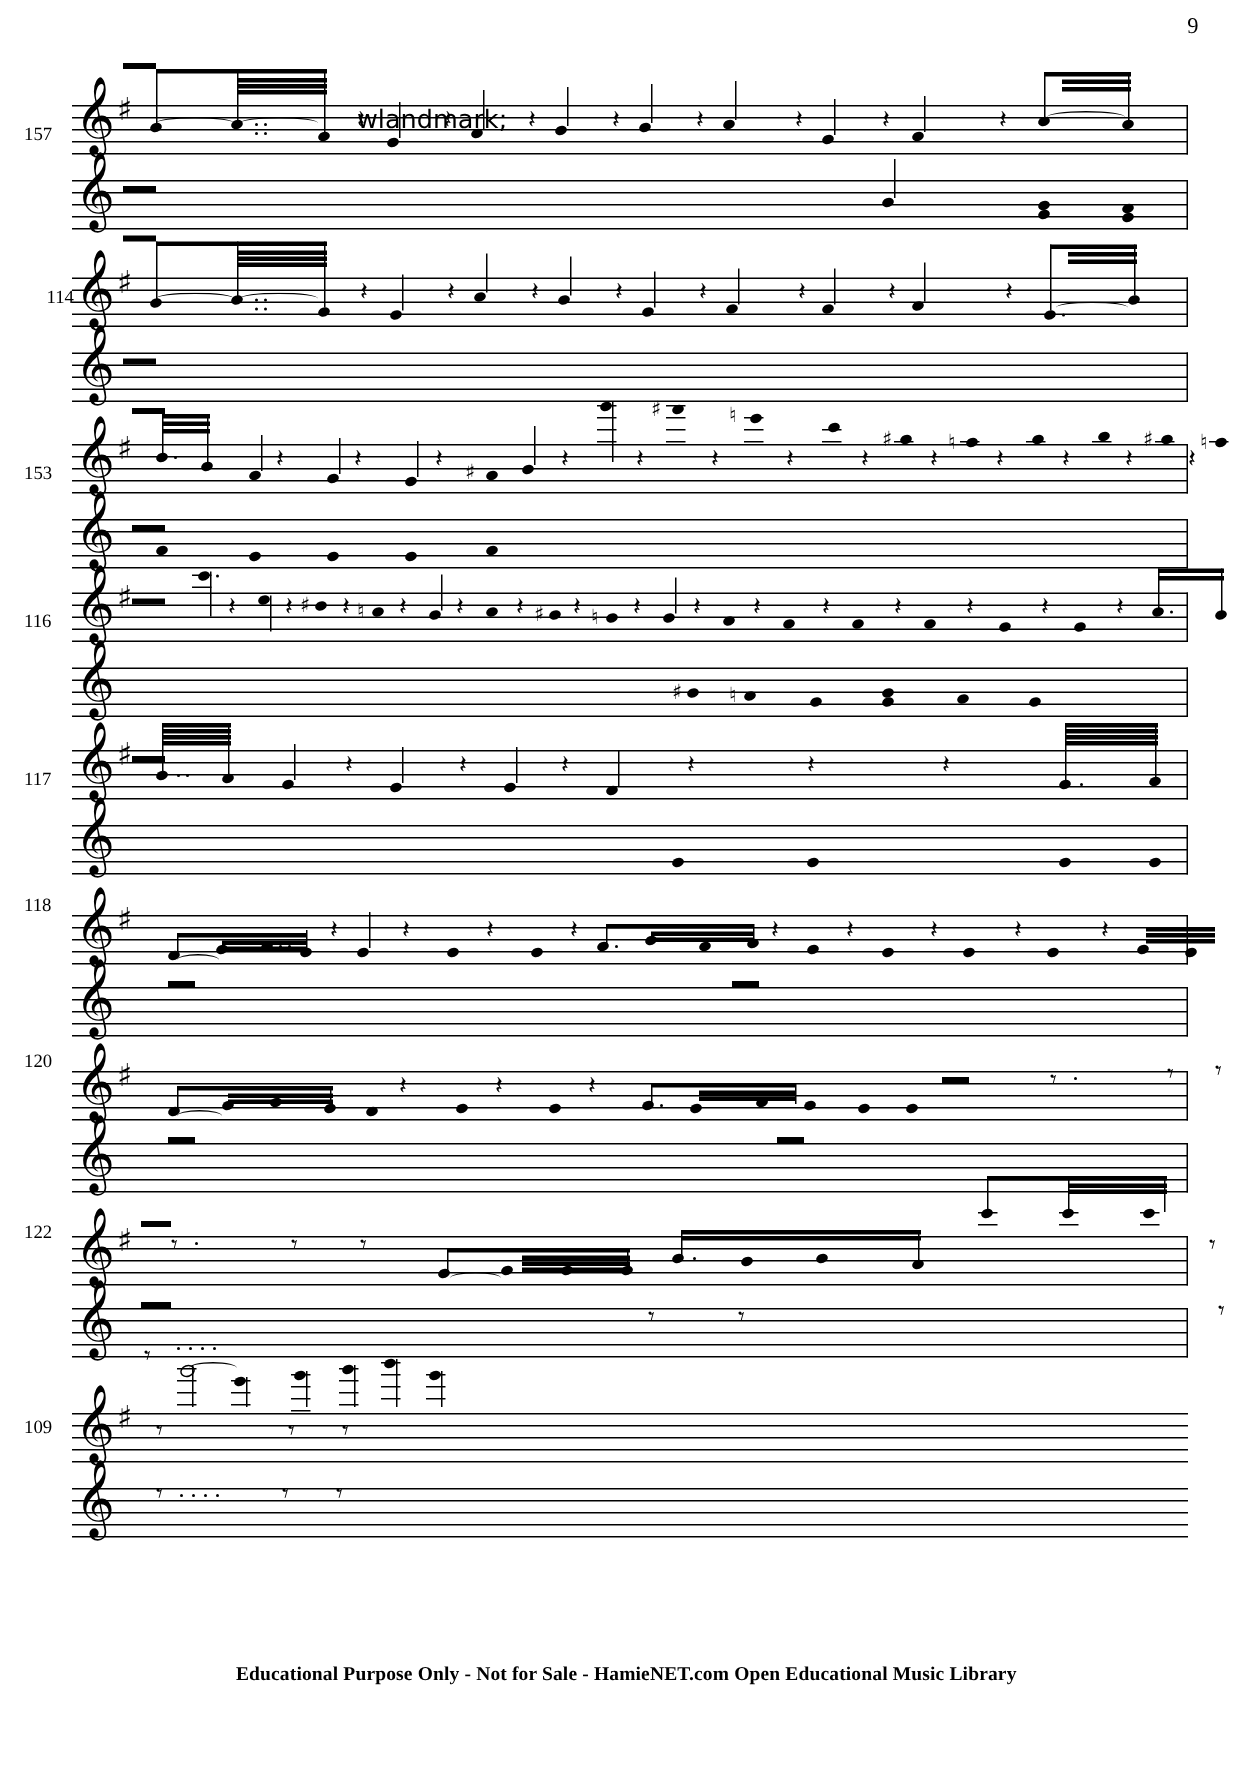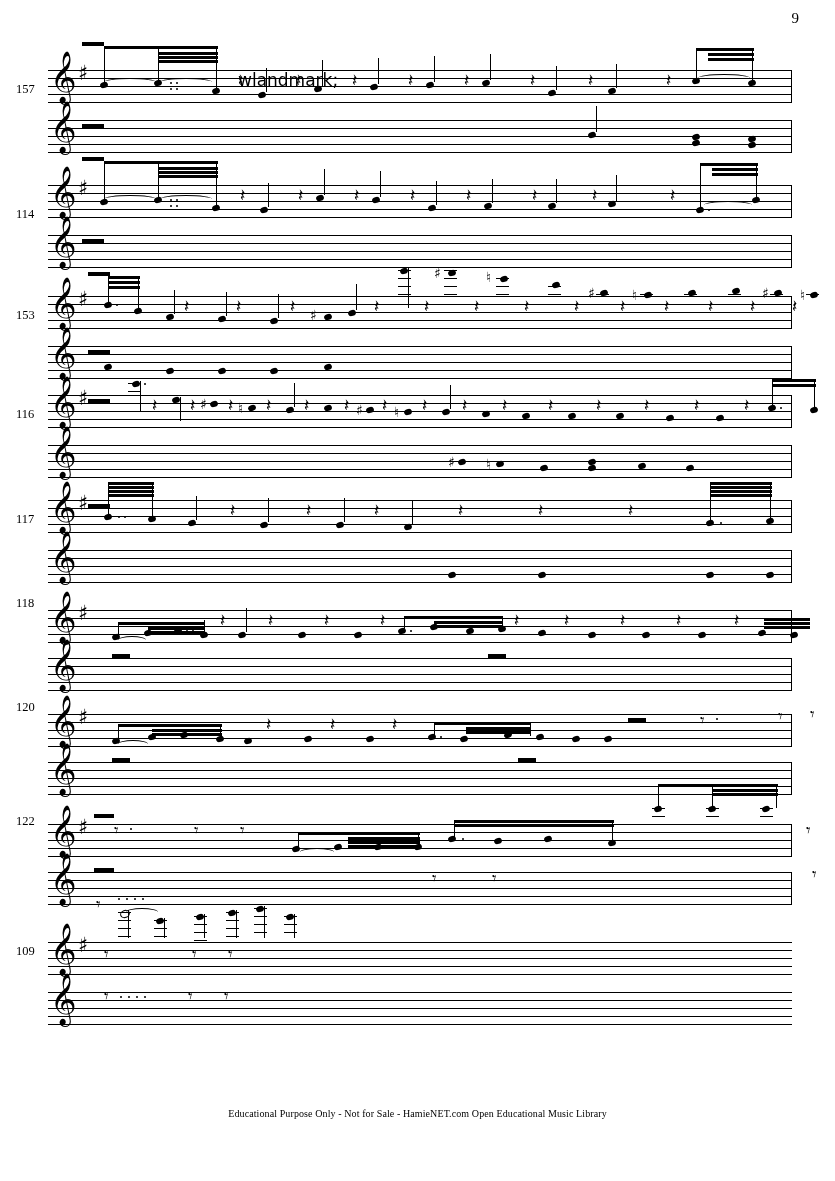--- a/index.html
+++ b/index.html
@@ -27,22 +27,22 @@
     top: 10px;
     font-size: 15px;
     font-family: "Liberation Serif", serif;
   }
   .footer {
     position: absolute;
     left: 0;
     right: 0;
     top: 1108px;
     text-align: center;
-    font-size: 10px;
-    font-weight: normal;
+    font-size: 13px;
+    font-weight: bold;
     font-family: "Liberation Serif", serif;
     letter-spacing: 0.1px;
   }
 
   
   .system {
     position: absolute;
     left: 0;
     width: 835px;
   }
@@ -237,21 +237,21 @@
       <div class="stem" style="left:548px; top:-14px; height:26px;"></div>
       <div class="note" style="left:644px; top:14px;"></div>
       <div class="note" style="left:644px; top:20px;"></div>
       <div class="note" style="left:700px; top:16px;"></div>
       <div class="note" style="left:700px; top:22px;"></div>
       <div class="barline-end"></div>
     </div>
   </div>
 
   <div class="system" style="top:175px;">
-    <div class="measure-number" style="top:32px;">114</div>
+    <div class="measure-number" style="top:16px;margin-left:15px;">114</div>
     <div class="staff" style="top:10px;">
       <div class="line l0"></div>
         <div class="line l1"></div>
         <div class="line l2"></div>
         <div class="line l3"></div>
         <div class="line l4"></div>
       <div class="clef">𝄞</div>
       <div class="keysig">♯</div>
       <div class="blackbar" style="left:34px; top:-28px; width:22px;"></div>
       <div class="beam" style="left:56px; top:-24px; width:114px;"></div>

